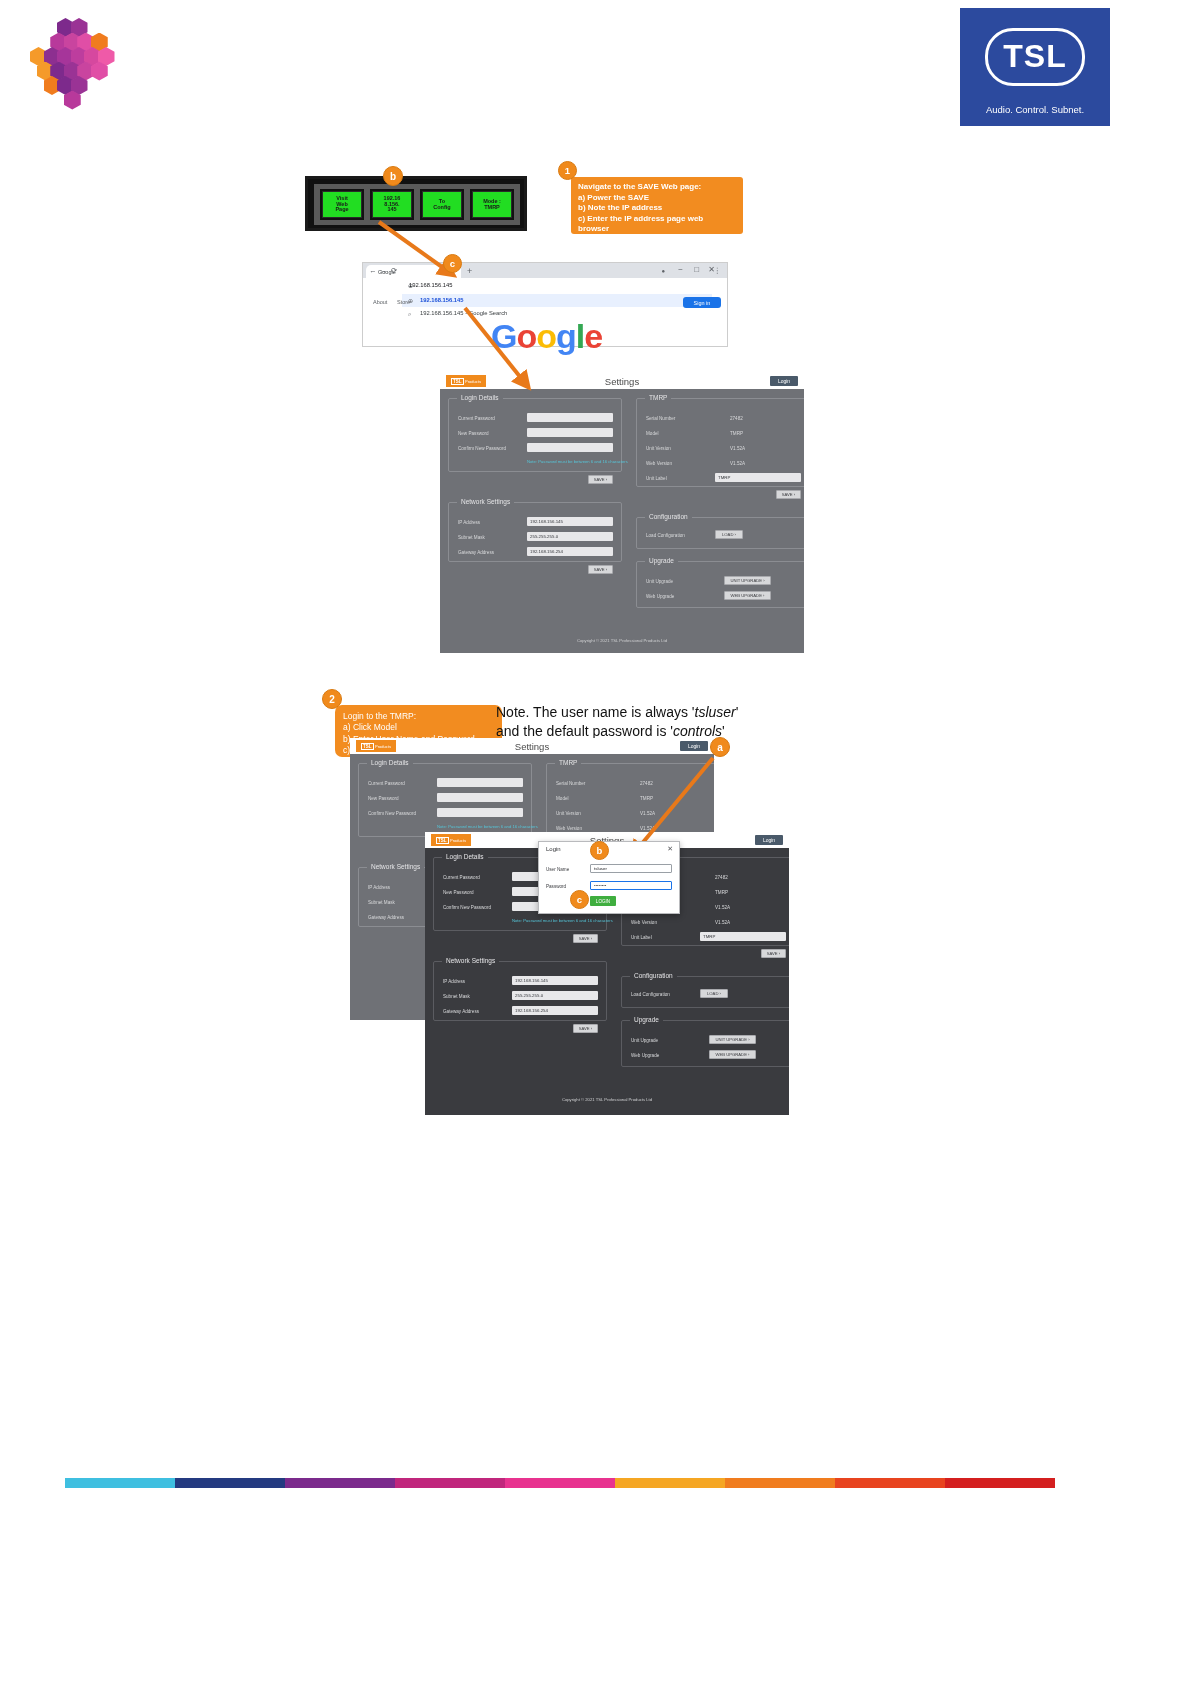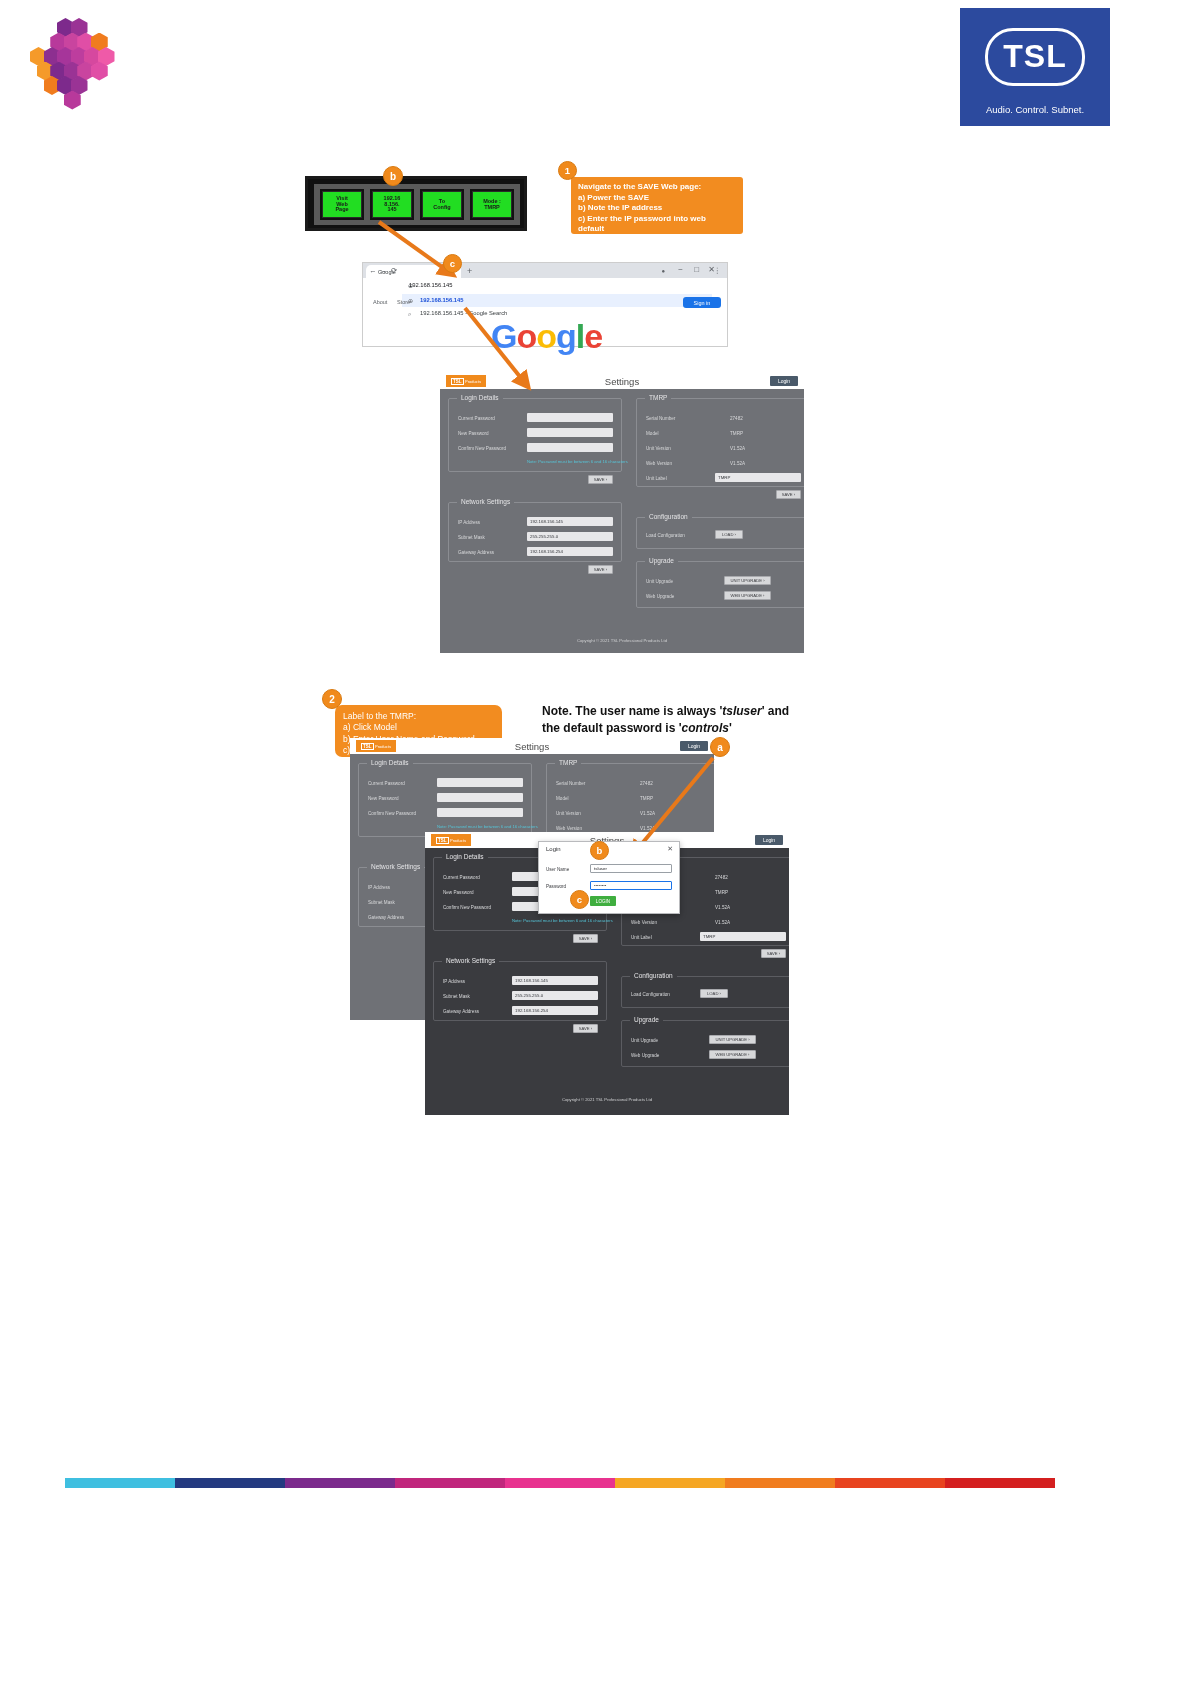--- a/index.html
+++ b/index.html
@@ -72,21 +72,21 @@
   
   #loginmodal{position:absolute;background:#fff;border:1px solid #b9babd;box-shadow:0 2px 6px rgba(0,0,0,.3);}
   #loginmodal .lm-title{position:absolute;left:7px;top:4px;font-size:6px;color:#2f3034;}
   #loginmodal .lm-close{position:absolute;right:6px;top:3px;font-size:7px;color:#5a5b5f;line-height:7px;}
   #loginmodal .lm-lab{position:absolute;font-size:4.6px;color:#3a3b3f;}
   #loginmodal .lm-inp{position:absolute;height:9px;background:#fff;border:1px solid #9aa0a6;border-radius:1px;font-size:4.4px;color:#202124;display:flex;align-items:center;padding-left:3px;box-sizing:border-box;}
   #loginmodal .lm-inp.focus{border:1.4px solid #1a73e8;}
   #loginmodal .lm-btn{position:absolute;width:26px;height:10px;background:#3fae3f;color:#fff;font-size:4.6px;display:flex;align-items:center;justify-content:center;border-radius:1px;}
 
   
-  #notetext{position:absolute;left:542px;top:703px;width:250px;font-size:12px;color:#111;font-weight:bold;line-height:1.38;}
+  #notetext{position:absolute;left:496px;top:703px;width:250px;font-size:14px;color:#111;font-weight:normal;line-height:1.38;}
   #notetext i{font-style:italic;}
 
   
   #colorbar{position:absolute;left:65px;top:1478px;width:990px;height:10px;display:flex;}
   #colorbar div{height:100%;}
 </style>
 </head>
 <body>
 
 <div class="abs" id="hexlogo">
@@ -149,22 +149,22 @@
       </div>
   </div>
 </div>
 <div class="abs badge" style="left:383px;top:166px;width:18px;height:18px;font-size:10px;z-index:20">b</div>
 
 <div class="abs badge" style="left:558px;top:161px;width:17px;height:17px;font-size:9.5px;z-index:20">1</div>
 <div class="abs bubble" id="callout1" style="left:571px;top:177px;width:172px;height:57px;">
     <div>Navigate to the SAVE Web page:</div>
     <div>a) Power the SAVE</div>
     <div>b) Note the IP address</div>
-    <div>c) Enter the IP password into web</div>
-    <div>default</div>
+    <div>c) Enter the IP address page web</div>
+    <div>browser</div>
   </div>
 
 <div class="abs" id="browser">
   <div class="bar"></div>
   <div class="gfav"></div>
   <div class="tab">Google</div>
   <div class="plus">+</div>
   <div class="wctl" style="right:44px">−</div>
   <div class="wctl" style="right:28px">□</div>
   <div class="wctl" style="right:12px">✕</div>
@@ -242,21 +242,21 @@
     <div class="fs-legend" style="left: 205px; top: 184px; position: absolute;">Upgrade</div>
     <div class="fl" style="left: 206px; top: 206px;">Unit Upgrade</div>
     <div class="fbtn" style="left: 284px; top: 203px; width: 47px;">UNIT UPGRADE ›</div>
     <div class="fl" style="left: 206px; top: 221px;">Web Upgrade</div>
     <div class="fbtn" style="left: 284px; top: 218px; width: 47px;">WEB UPGRADE ›</div>
     <div class="copyr" style="left: 0px; top: 265px;">Copyright © 2021 TSL Professional Products Ltd</div>
   </div>
 
 <div class="abs badge" style="left:322px;top:689px;width:18px;height:18px;font-size:10px;z-index:30">2</div>
 <div class="abs bubble2" id="callout2" style="left:335px;top:705px;width:167px;height:52px;">
-    <div>Label to the TMRP:</div>
+    <div>Login to the TMRP:</div>
     <div>a) Click Model</div>
     <div>b) Enter User Name and Password</div>
     <div>c) Click Login</div>
   </div>
 
 <div id="notetext">
   <span>Note. The user name is always '</span><i>tsluser</i><span>' and the</span>
   <span>default password is '</span><i>controls</i><span>'</span>
 </div>
 

